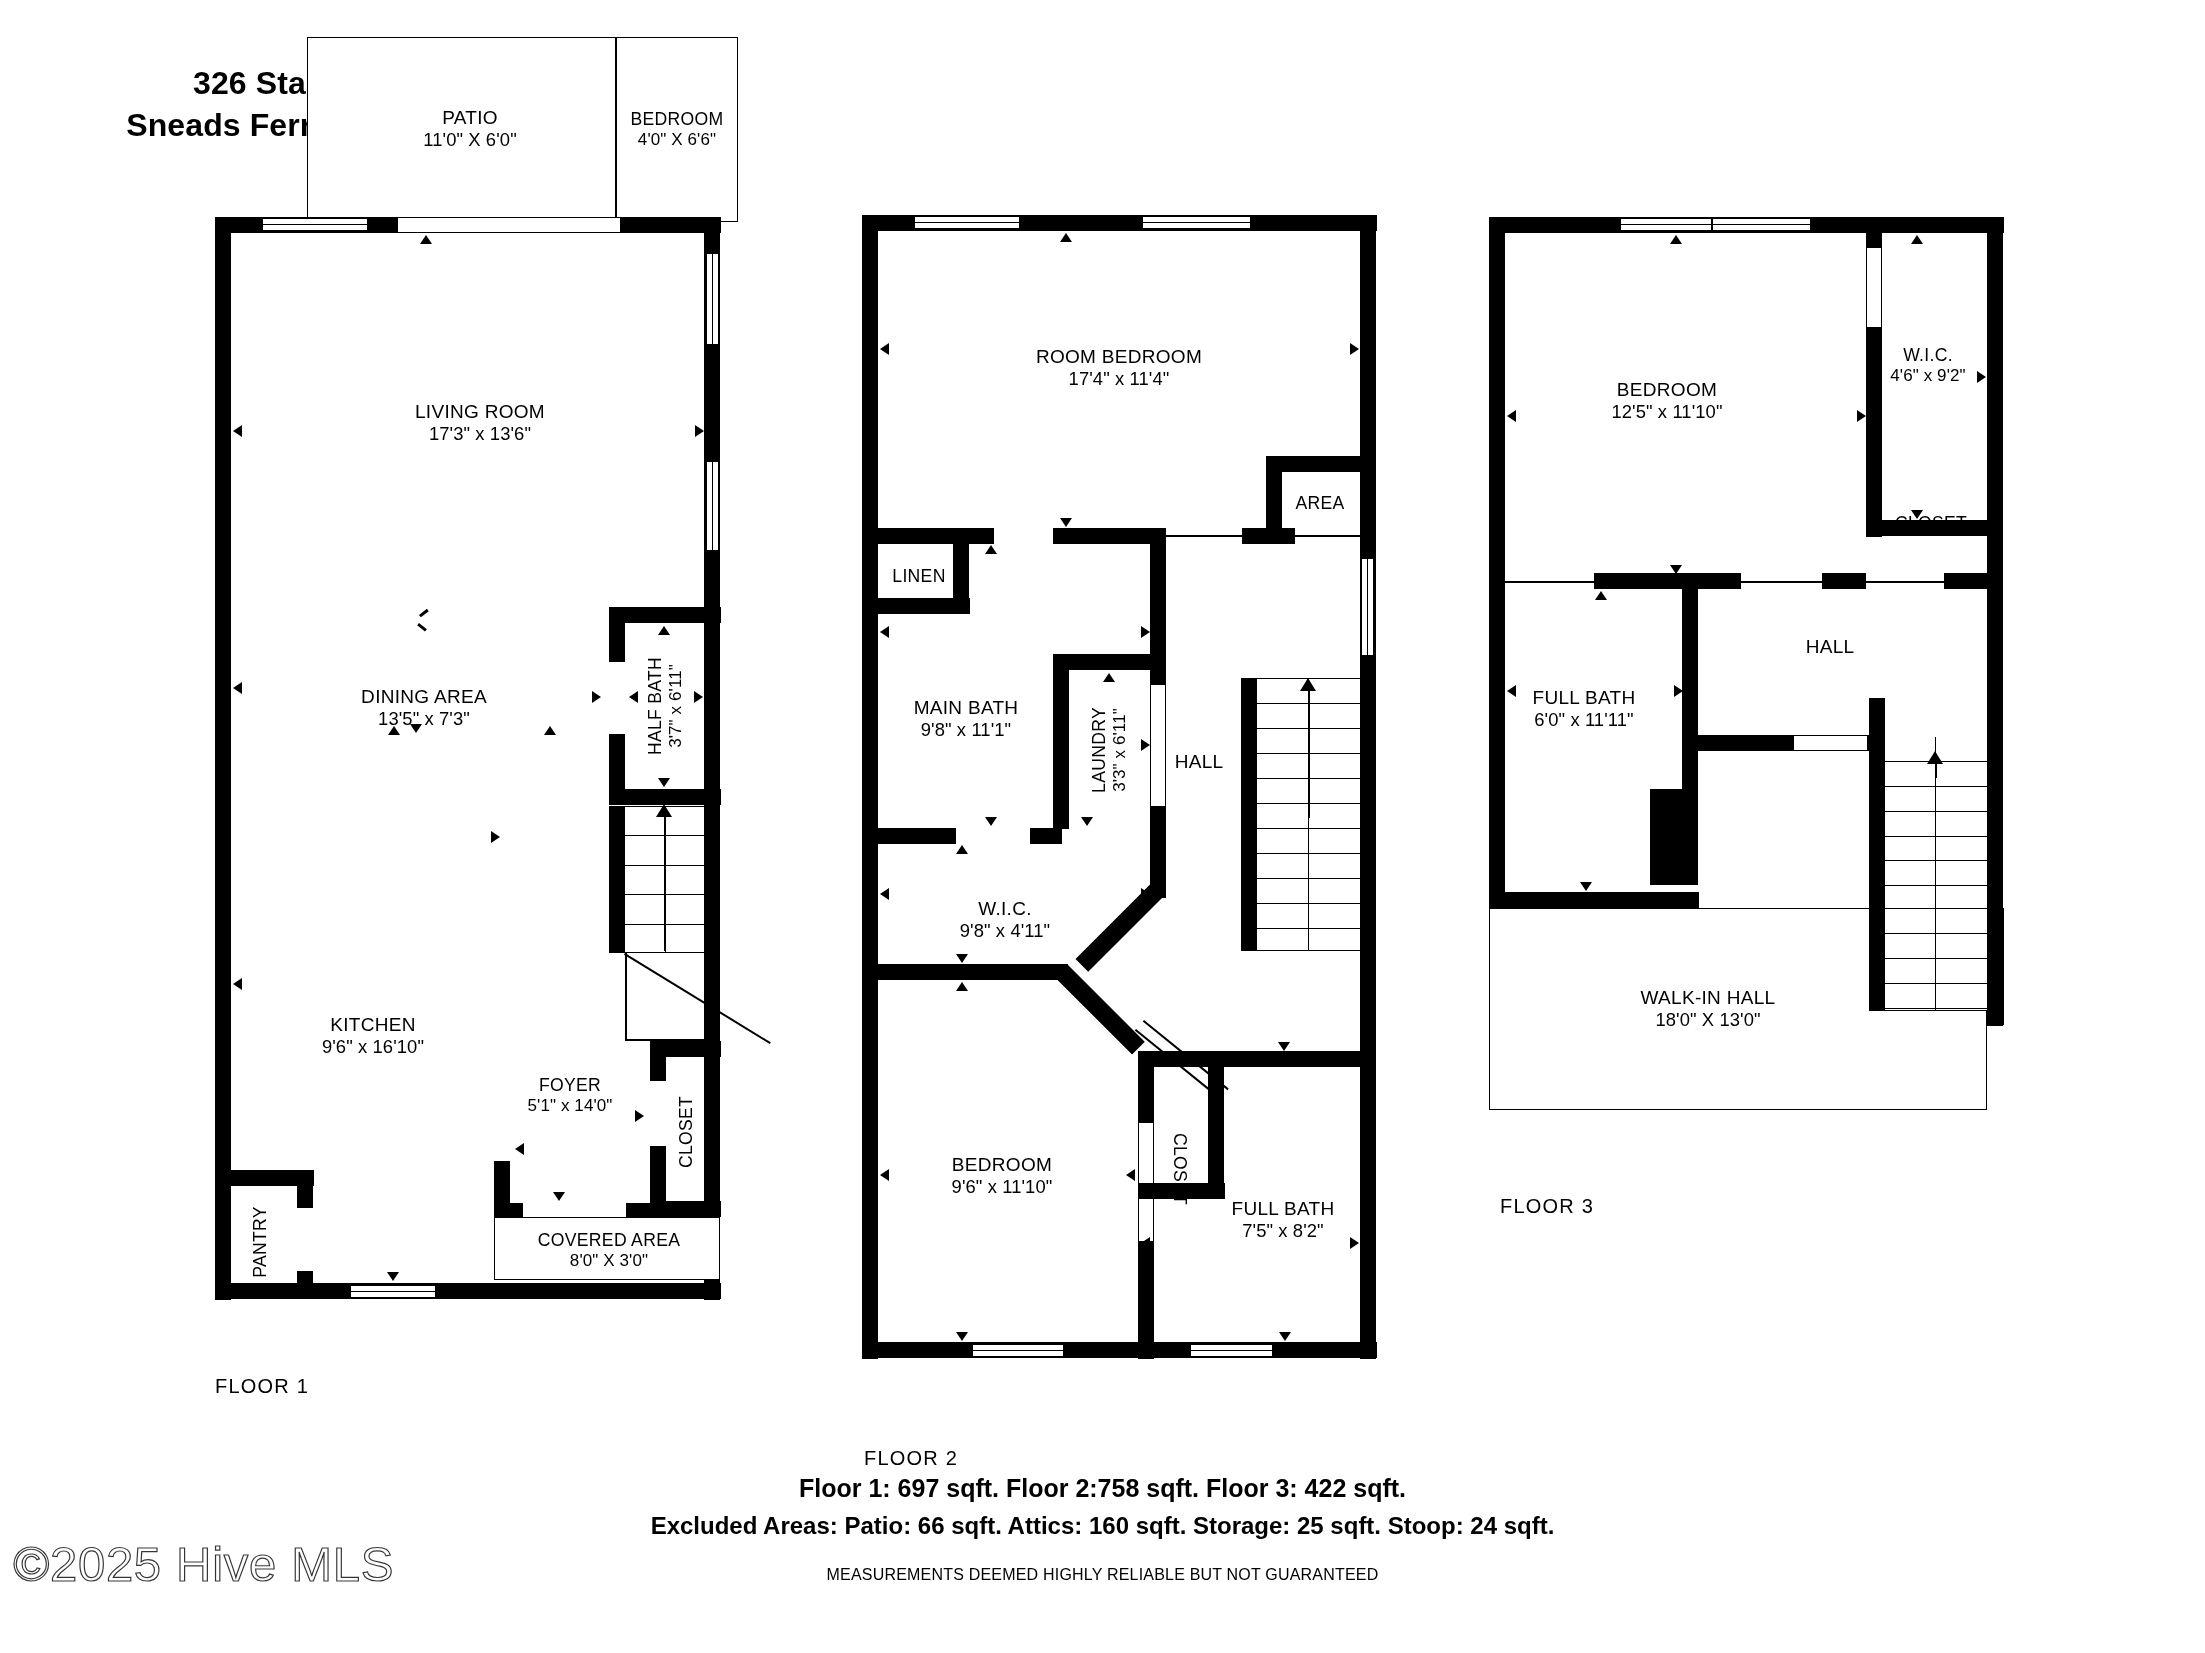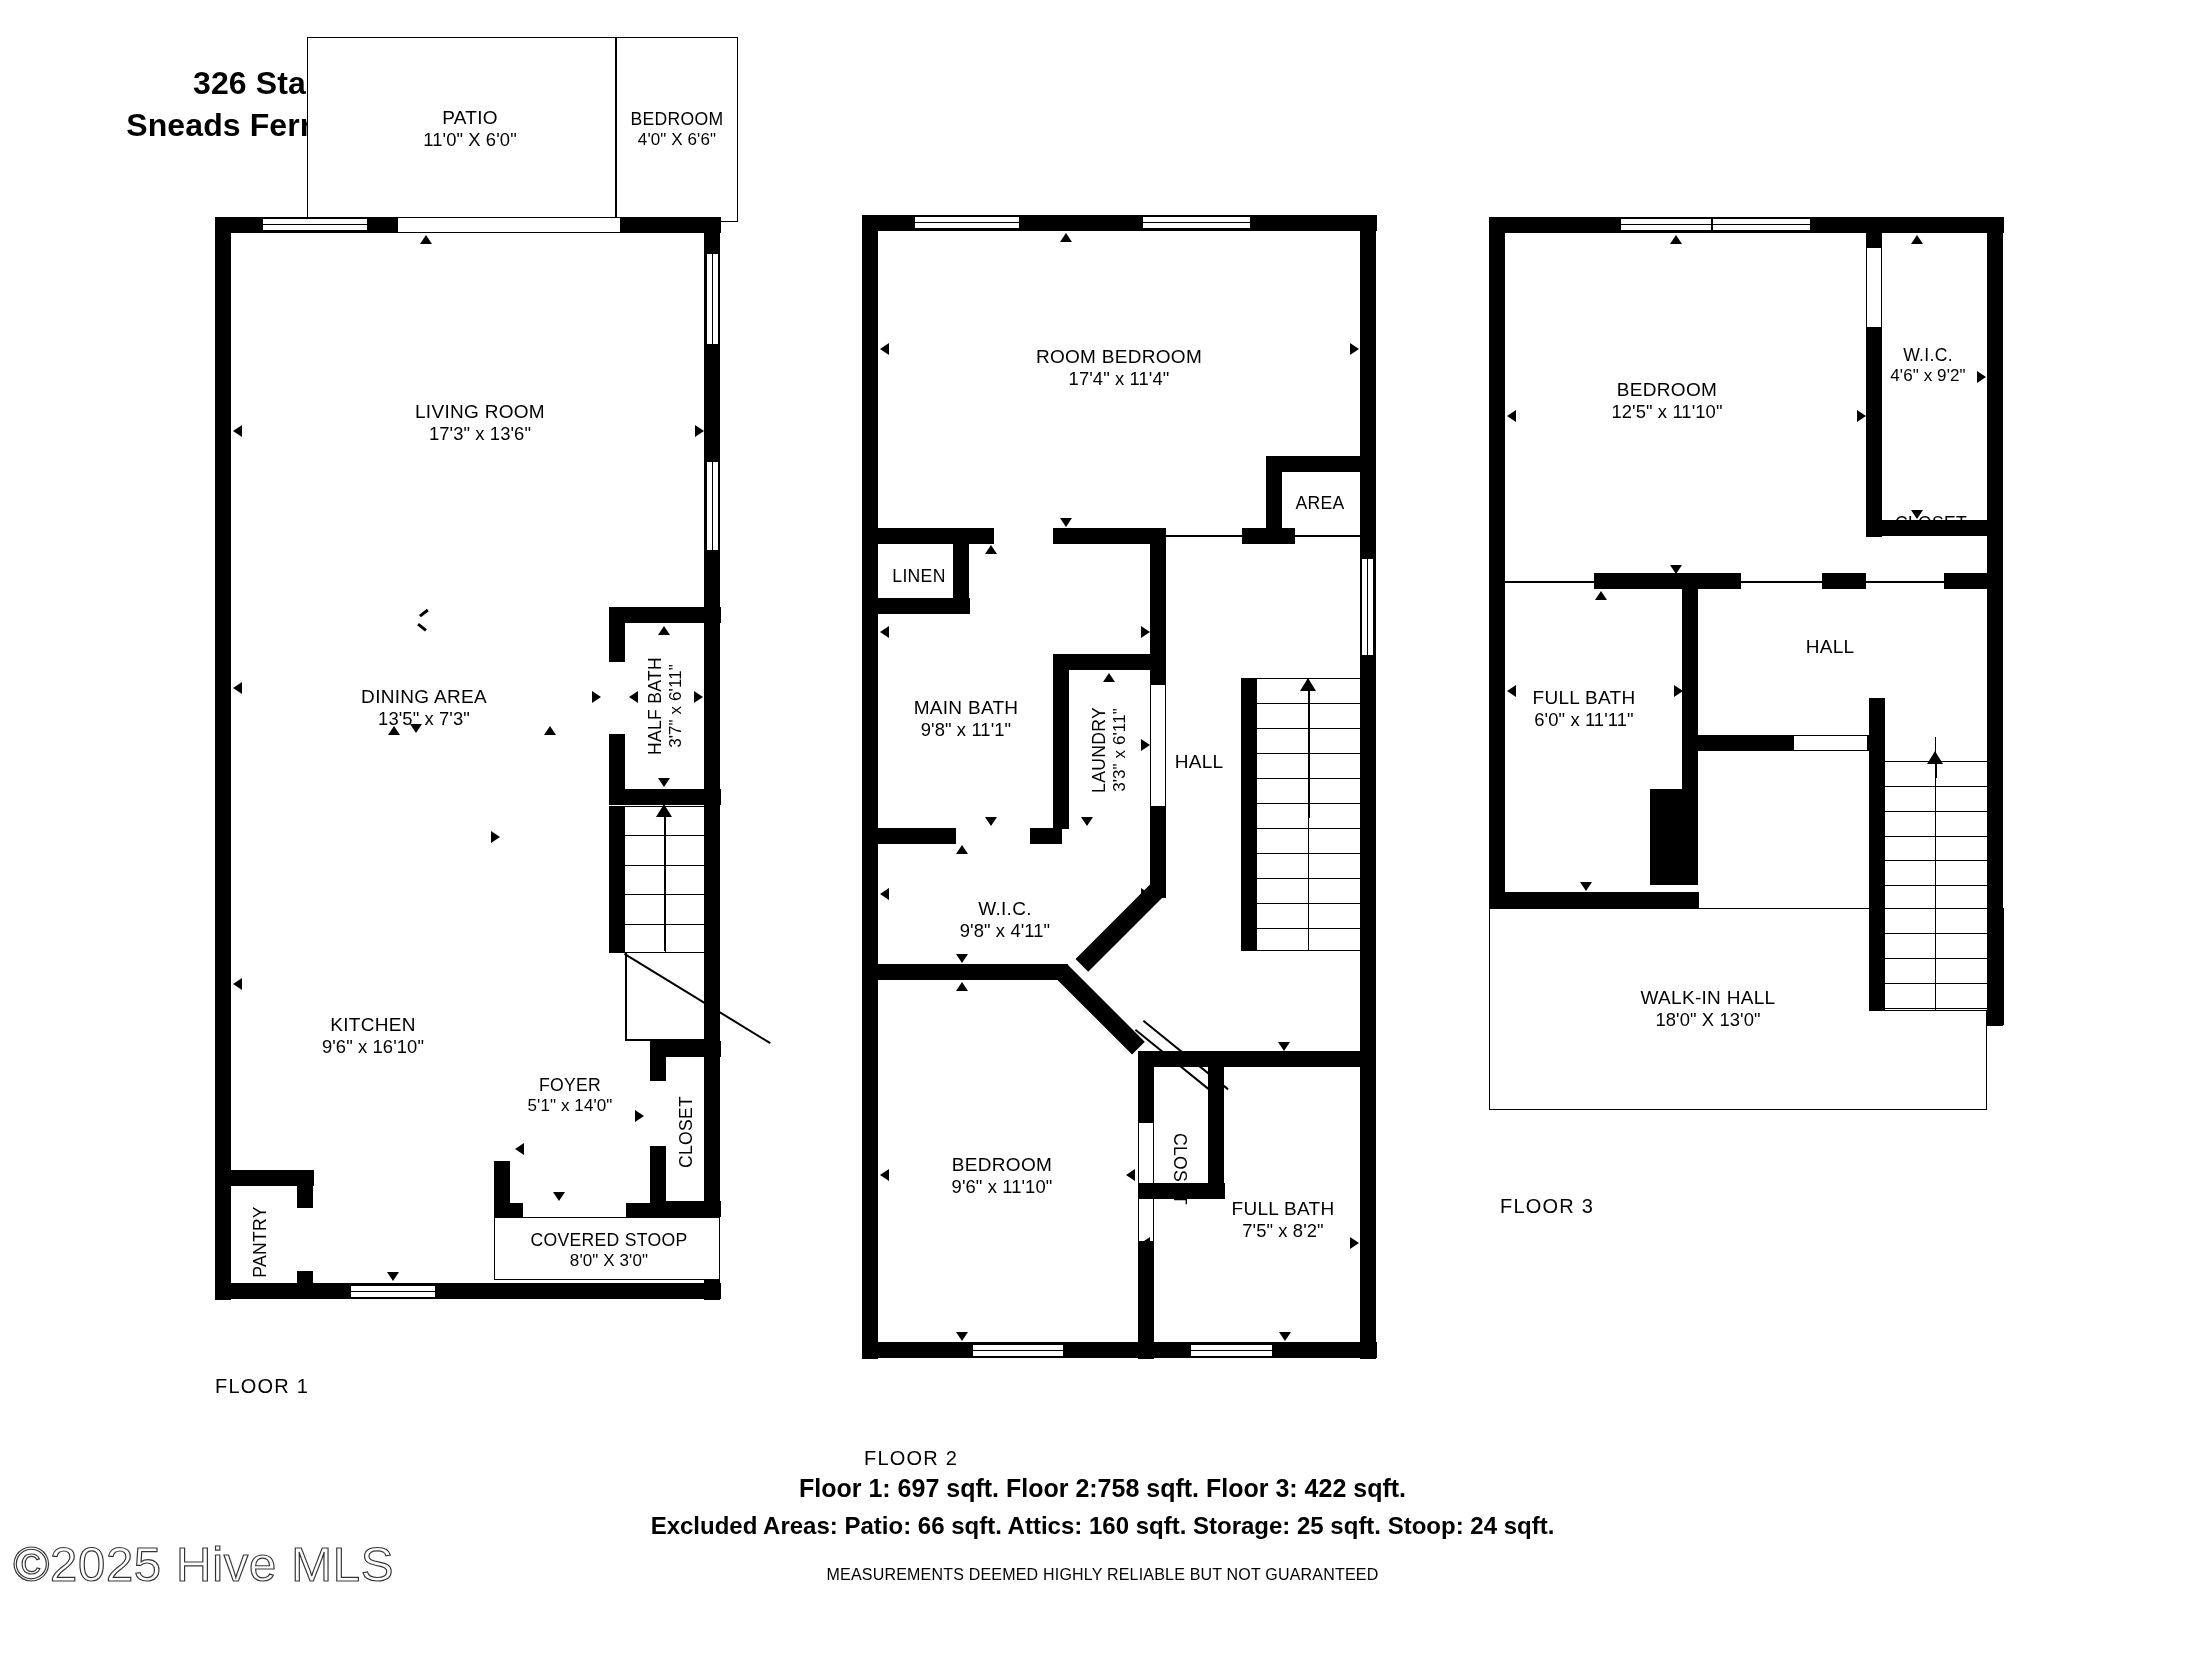--- a/index.html
+++ b/index.html
@@ -194,21 +194,21 @@
       <span class="n">FOYER</span>
       <span class="d">5'1" x 14'0"</span>
     </div>
     <div class="lbl small rot" style="left:686px;top:1132px;">
       <span class="n">CLOSET</span>
     </div>
     <div class="lbl small rot" style="left:260px;top:1242px;">
       <span class="n">PANTRY</span>
     </div>
     <div class="lbl small" style="left:609px;top:1250px;">
-      <span class="n">COVERED STOOP</span>
+      <span class="n">COVERED AREA</span>
       <span class="d">8'0" X 3'0"</span>
     </div>
 
     <div class="floorlabel" style="left:215px;top:1375px;">FLOOR 1</div>
   </div>
 
   <div>
 
     <div class="wall" style="left:862px;top:215px;width:515px;height:16px;"></div>
     <div class="wall" style="left:862px;top:215px;width:16px;height:1144px;"></div>

